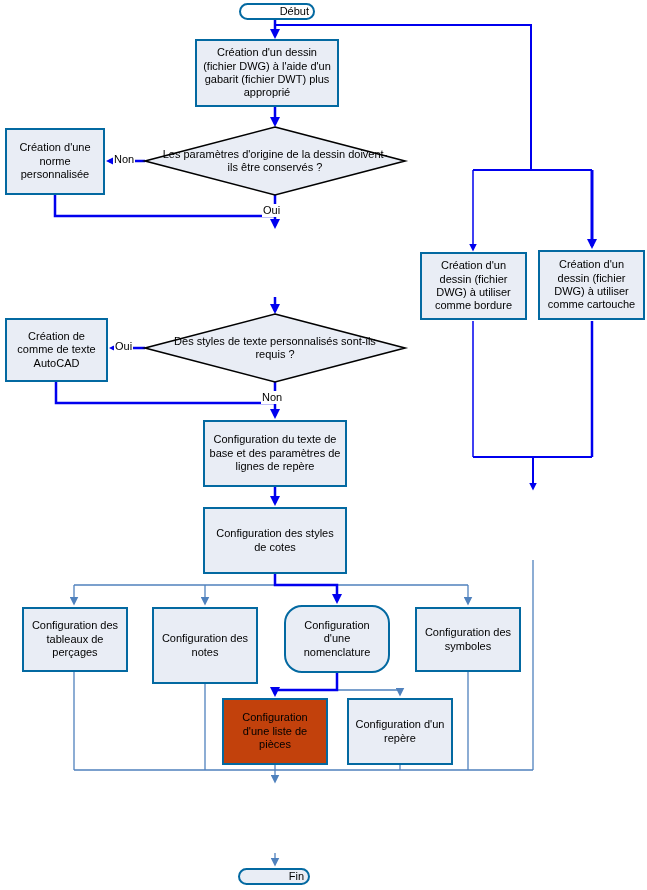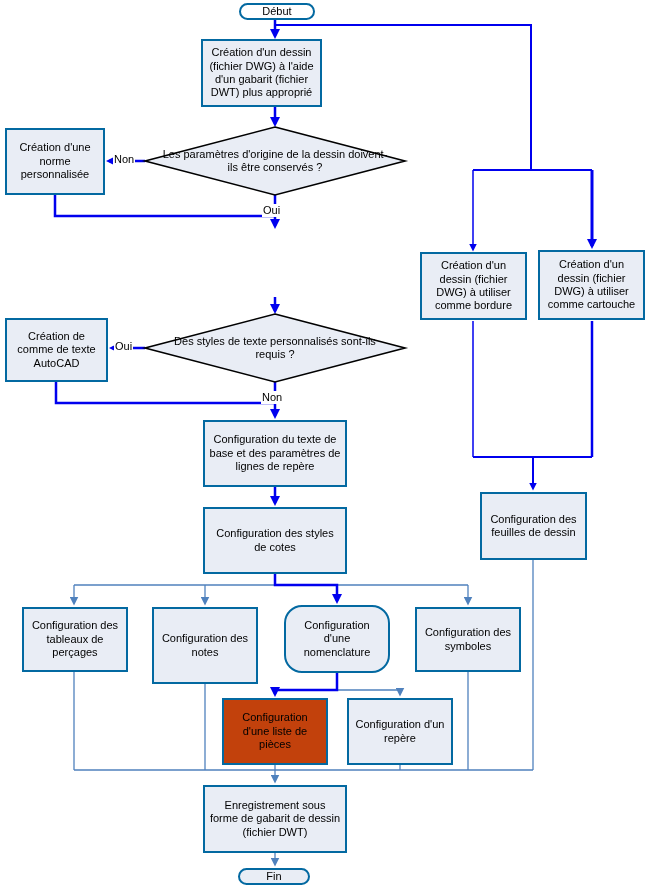--- a/index.html
+++ b/index.html
@@ -4,21 +4,21 @@
 <style>
   html,body{margin:0;padding:0;background:#ffffff;}
   #canvas{
     position:relative;width:647px;height:890px;background:#ffffff;
     font-family:"Liberation Sans","DejaVu Sans",sans-serif;
     font-size:11px;line-height:1.22;color:#000;
   }
   #edges{position:absolute;left:0;top:0;width:647px;height:890px;}
   .node{
     position:absolute;box-sizing:border-box;background:#e9edf5;
-    border:2px solid #0369a1;display:flex;align-items:center;justify-content:center;
+    border:2px solid #0369a1;display:flex;align-items:center;justify-content:flex-end;
     text-align:center;padding:2px 4px;
   }
   .node.thick{border-width:2px;}
   .node.yellow{background:#c2410c;}
   .oval{border-radius:10px;background:#ffffff;padding:0 4px;}
   .oval.endfill{background:#e9edf5;border-width:2px;}
   .dtext{
     position:absolute;display:flex;align-items:center;justify-content:center;
     text-align:center;pointer-events:none;
   }
@@ -87,21 +87,21 @@
     <g fill="#e9edf5" stroke="#000" stroke-width="1.6">
       <polygon points="275,127 405,161 275,195 145,161"></polygon>
       <polygon points="275,314 405,348 275,382 145,348"></polygon>
     </g>
   </svg>
 
   <div class="node oval" style="left:239px;top:3px;width:76px;height:17px;border-width:2px;">
     <span>Début</span>
   </div>
 
-  <div class="node thick" style="left:201px;top:39px;width:121px;height:68px;">
+  <div class="node thick" style="left:195px;top:39px;width:144px;height:68px;">
     <span>Création d'un dessin (fichier DWG) à l'aide d'un gabarit (fichier DWT) plus approprié</span>
   </div>
 
   <div class="dtext" style="left:160px;top:138px;width:230px;height:46px;">
     <span>Les paramètres d'origine de la dessin doivent-ils être conservés ?</span>
   </div>
 
   <div class="node thick" style="left:5px;top:128px;width:100px;height:67px;">
     <span>Création d'une norme personnalisée</span>
   </div>
@@ -124,23 +124,20 @@
   </div>
 
   <div class="node thick" style="left:203px;top:420px;width:144px;height:67px;">
     <span>Configuration du texte de base et des paramètres de lignes de repère</span>
   </div>
 
   <div class="node thick" style="left:203px;top:507px;width:144px;height:67px;">
     <span>Configuration des styles de cotes</span>
   </div>
 
-  <div class="node" style="left:480px;top:492px;width:107px;height:68px;">
-    <span>Configuration des feuilles de dessin</span>
-  </div>
 
   <div class="node" style="left:22px;top:607px;width:106px;height:65px;">
     <span>Configuration des tableaux de perçages</span>
   </div>
 
   <div class="node" style="left:152px;top:607px;width:106px;height:77px;">
     <span>Configuration des notes</span>
   </div>
 
   <div class="node thick" style="left:284px;top:605px;width:106px;height:68px;border-radius:18px;">
@@ -152,23 +149,20 @@
   </div>
 
   <div class="node thick yellow" style="left:222px;top:698px;width:106px;height:67px;">
     <span>Configuration d'une liste de pièces</span>
   </div>
 
   <div class="node" style="left:347px;top:698px;width:106px;height:67px;">
     <span>Configuration d'un repère</span>
   </div>
 
-  <div class="node" style="left:203px;top:785px;width:144px;height:68px;">
-    <span>Enregistrement sous forme de gabarit de dessin (fichier DWT)</span>
-  </div>
 
   <div class="node oval endfill" style="left:238px;top:868px;width:72px;height:17px;">
     <span>Fin</span>
   </div>
 
   <div class="elabel" style="left:113px;top:153px;">Non</div>
   <div class="elabel" style="left:262px;top:204px;">Oui</div>
   <div class="elabel" style="left:114px;top:340px;">Oui</div>
   <div class="elabel" style="left:261px;top:391px;">Non</div>
 

